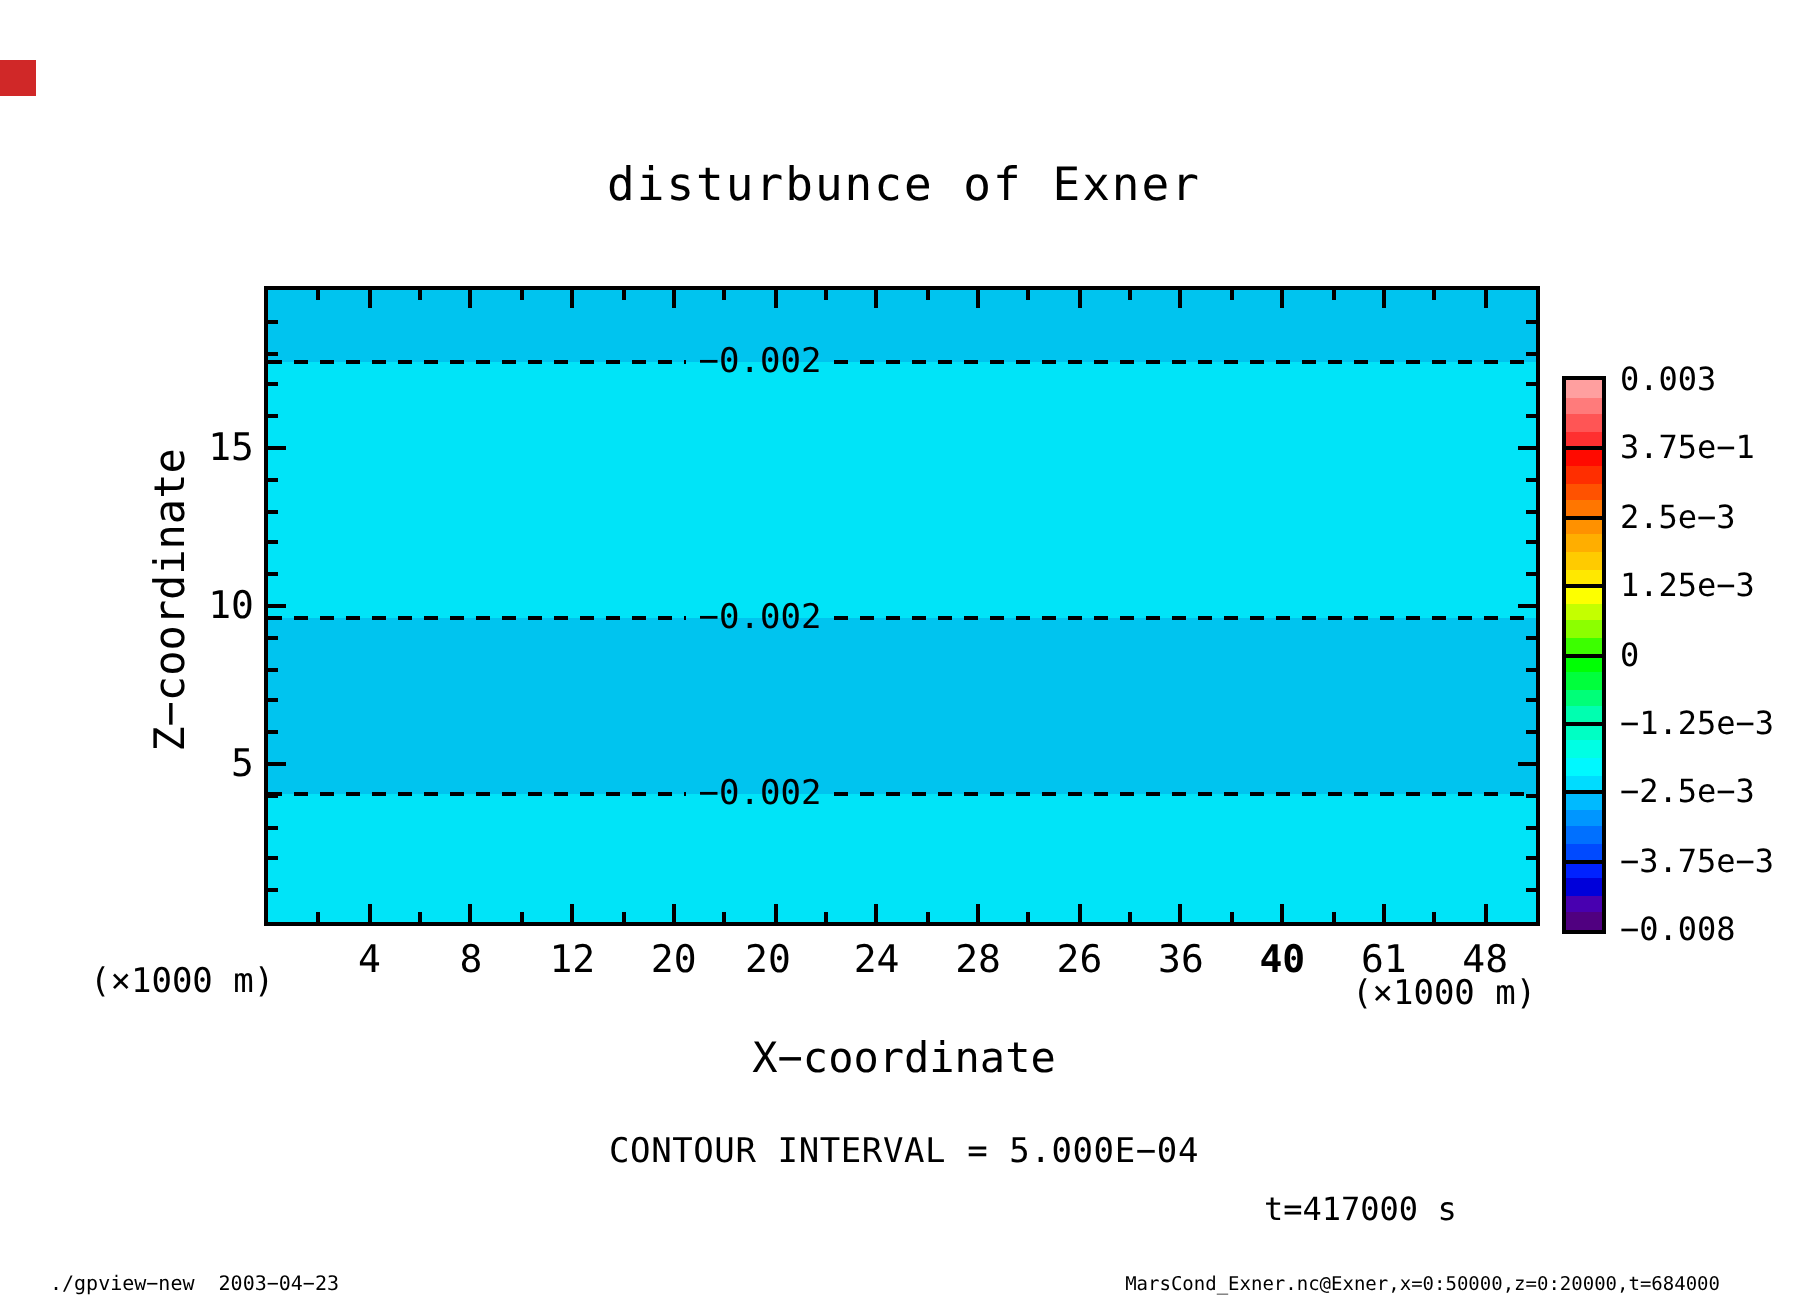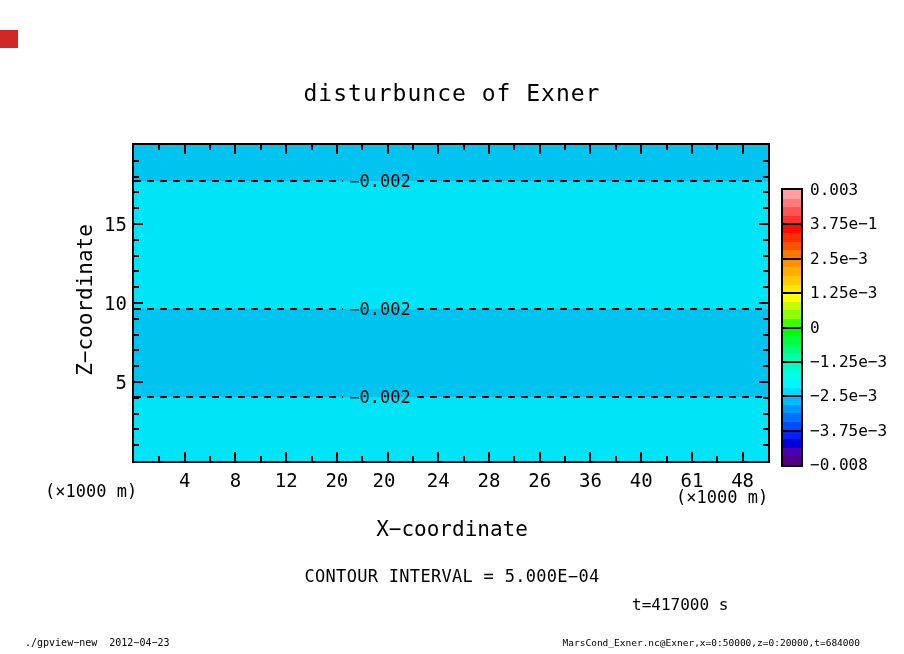--- a/index.html
+++ b/index.html
@@ -201,33 +201,33 @@
       <div class="csub" style="height: 25%; background: rgb(0, 0, 218);"></div>
       <div class="csub" style="height: 25%; background: rgb(72, 0, 176);"></div>
       <div class="csub" style="height: 25%; background: rgb(80, 0, 128);"></div>
     </div>
     <div class="cdiv" style="top: 239.625px;"></div>
   </div>
 
 <div class="abs cinterval">CONTOUR INTERVAL = 5.000E−04</div>
 <div class="abs ttext">t=417000 s</div>
 
-<div class="abs foot footL">./gpview−new  2012−04−23</div>
+<div class="abs foot footL">./gpview−new  2003−04−23</div>
 <div class="abs foot footR">MarsCond_Exner.nc@Exner,x=0:50000,z=0:20000,t=684000</div>
 
 <div class="abs xlab" style="left: 184.72px; top: 470px;">4</div>
 <div class="abs xlab" style="left: 235.44px; top: 470px;">8</div>
 <div class="abs xlab" style="left: 286.16px; top: 470px;">12</div>
 <div class="abs xlab" style="left: 336.88px; top: 470px;">20</div>
 <div class="abs xlab" style="left: 384px; top: 470px;">20</div>
 <div class="abs xlab" style="left: 438.32px; top: 470px;">24</div>
 <div class="abs xlab" style="left: 489.04px; top: 470px;">28</div>
 <div class="abs xlab" style="left: 539.76px; top: 470px;">26</div>
 <div class="abs xlab" style="left: 590.48px; top: 470px;">36</div>
-<div class="abs xlab" style="left: 641.2px; top: 470px;">40</div>
+<div class="abs xlab" style="left: 641.2px; top: 470px; font-weight: bold;">40</div>
 <div class="abs xlab" style="left: 691.92px; top: 470px;">61</div>
 <div class="abs xlab" style="left: 742.64px; top: 470px;">48</div>
 <div class="abs zlab" style="left: 81px; top: 371px;">5</div>
 <div class="abs zlab" style="left: 81px; top: 292px;">10</div>
 <div class="abs zlab" style="left: 81px; top: 213px;">15</div>
 <div class="abs cbarlab" style="top: 180px;">0.003</div>
 <div class="abs cbarlab" style="top: 214.375px;">3.75e−1</div>
 <div class="abs cbarlab" style="top: 248.75px;">2.5e−3</div>
 <div class="abs cbarlab" style="top: 283.125px;">1.25e−3</div>
 <div class="abs cbarlab" style="top: 317.5px;">0</div>

